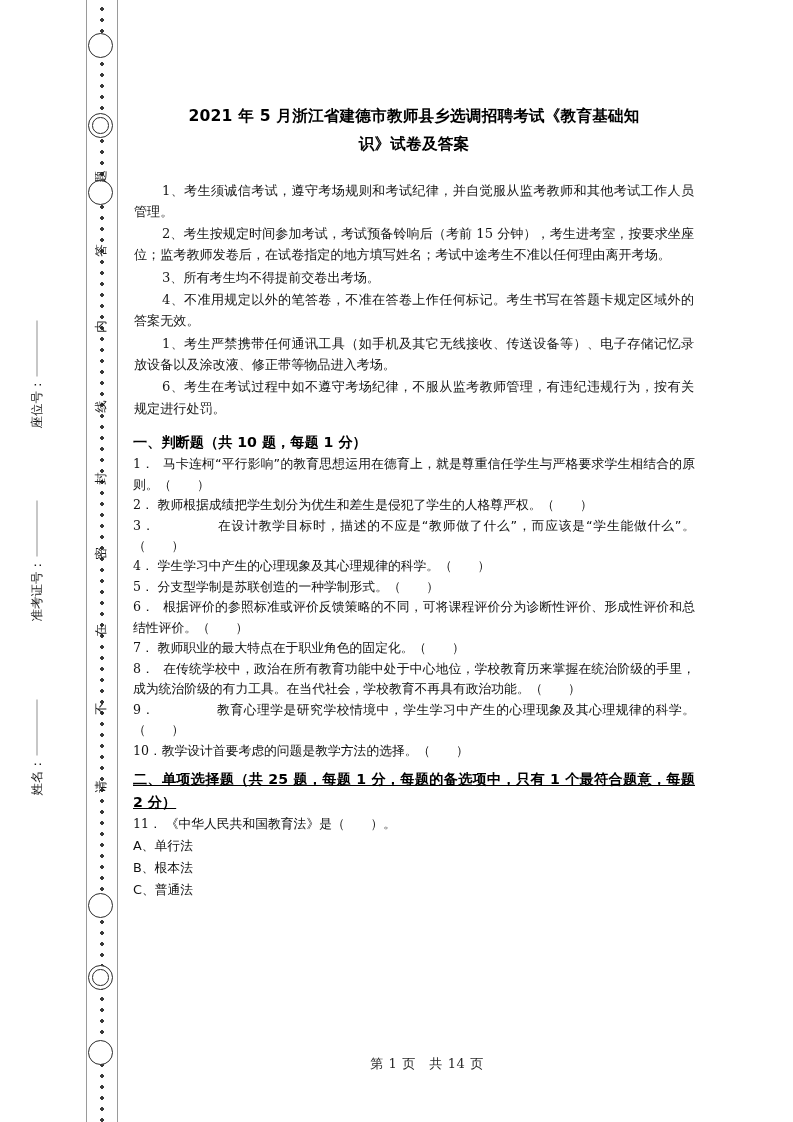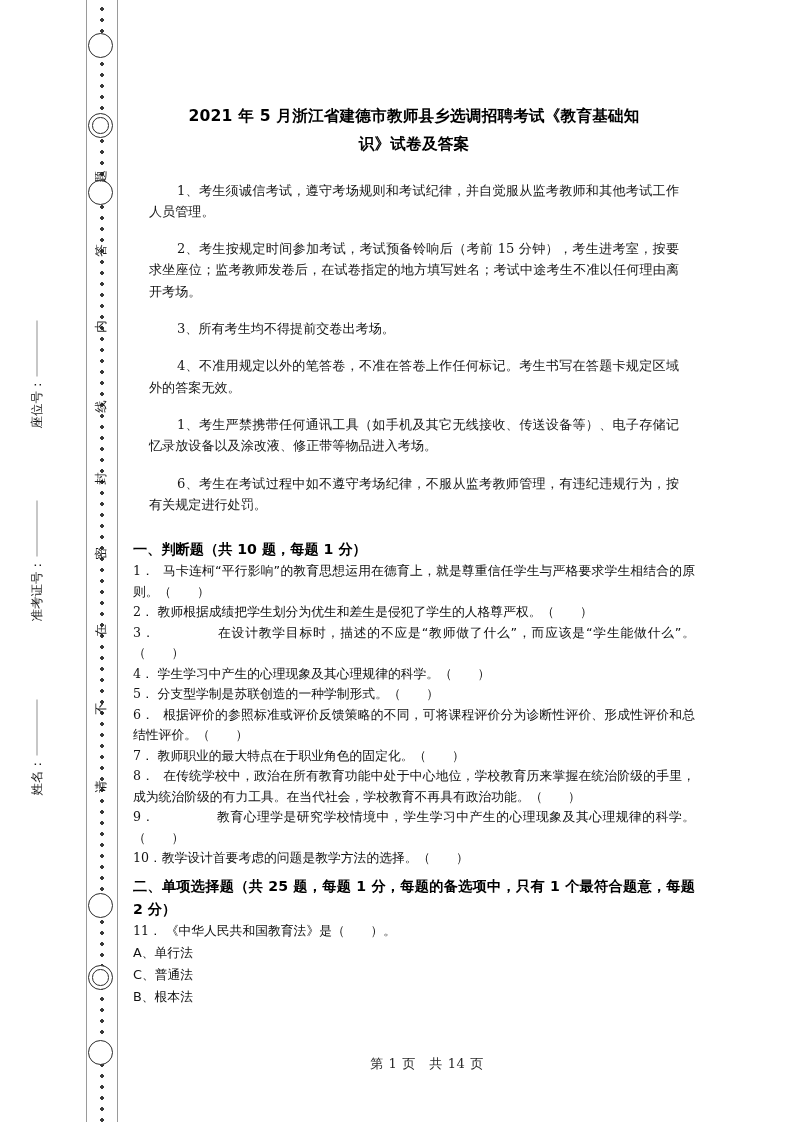--- a/index.html
+++ b/index.html
@@ -137,33 +137,33 @@
   .rules-block {
     margin-top: 21px;
     font-family: "DejaVu Serif", "Liberation Serif", serif;
     font-size: 13.1px;
     line-height: 1.63;
     color: #161616;
     text-align: justify;
   }
   .rules-block p {
     text-indent: 28px;
-    margin: 16px;
+    margin: 1px;
   }
 
   h2.section {
-    margin-top: 23px;
+    margin-top: 12px;
     font-family: "DejaVu Sans", "Liberation Sans", sans-serif;
     font-weight: bold;
     font-size: 14.2px;
     line-height: 1.62;
     color: #000000;
     text-align: justify;
   }
-  h2.section.tight { margin-top: 7px; }
+  h2.section.tight { margin-top: 7px; text-decoration: underline; }
 
   .q-list {
     font-family: "DejaVu Sans", "Liberation Sans", sans-serif;
     font-size: 12.8px;
     line-height: 1.60;
     color: #111111;
     text-align: justify;
   }
   .q-item {
     margin: 0;
@@ -265,22 +265,22 @@
     </div>
 
     <h2 class="section tight">二、单项选择题（共 25 题，每题 1 分，每题的备选项中，只有 1 个最符合题意，每题 2 分）</h2>
 
     <div class="q-list">
       <p class="q-item"><span class="q-num">11．</span><span class="q-gap-xs"></span><span>《中华人民共和国教育法》是（　　）。</span></p>
     </div>
 
     <div class="opt-list">
       <p class="opt-item">A、单行法</p>
+      <p class="opt-item">B、根本法</p>
       <p class="opt-item">C、普通法</p>
-      <p class="opt-item">B、根本法</p>
     </div>
 
   </div>
 
   <div class="footer">
     <span>第 1 页　共 14 页</span>
   </div>
 
 </div>
 

